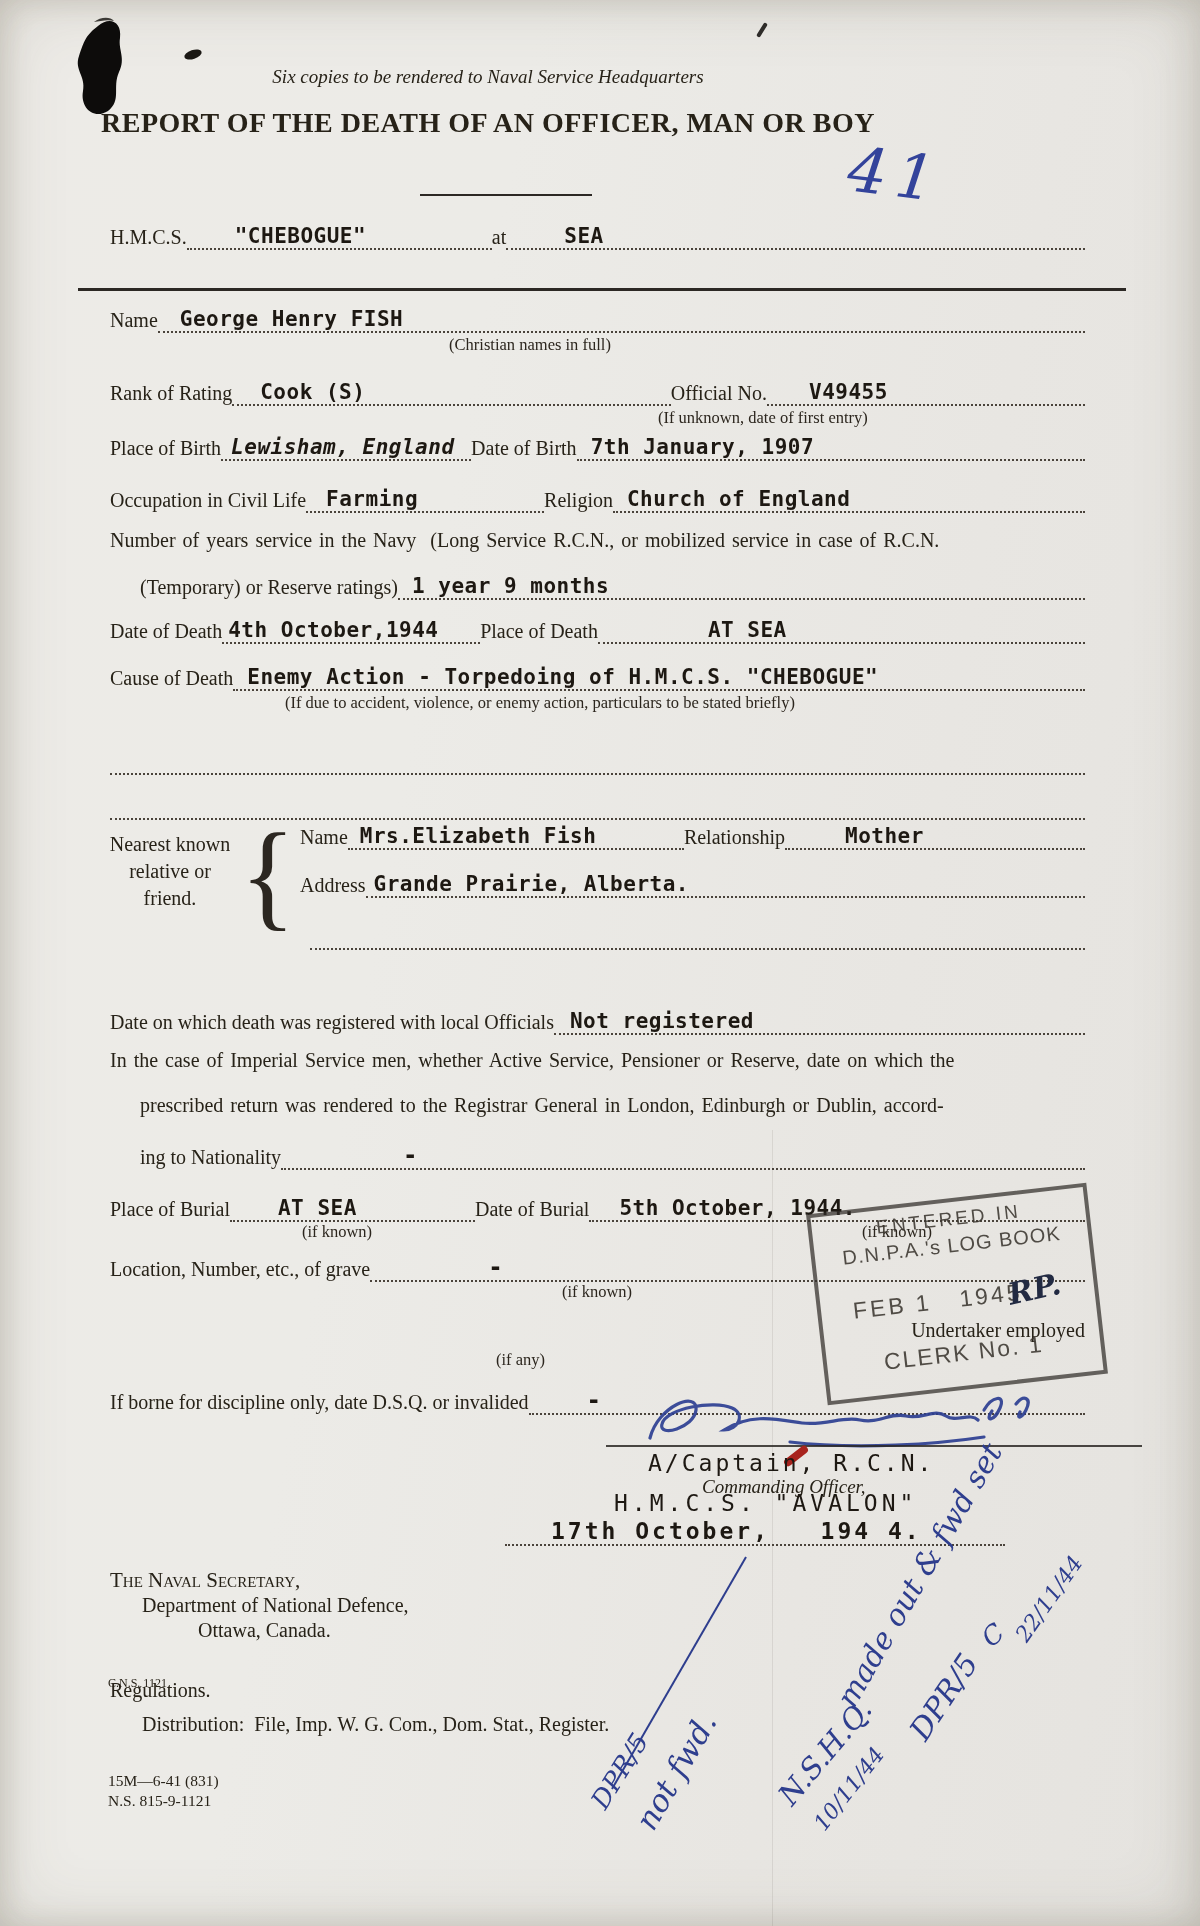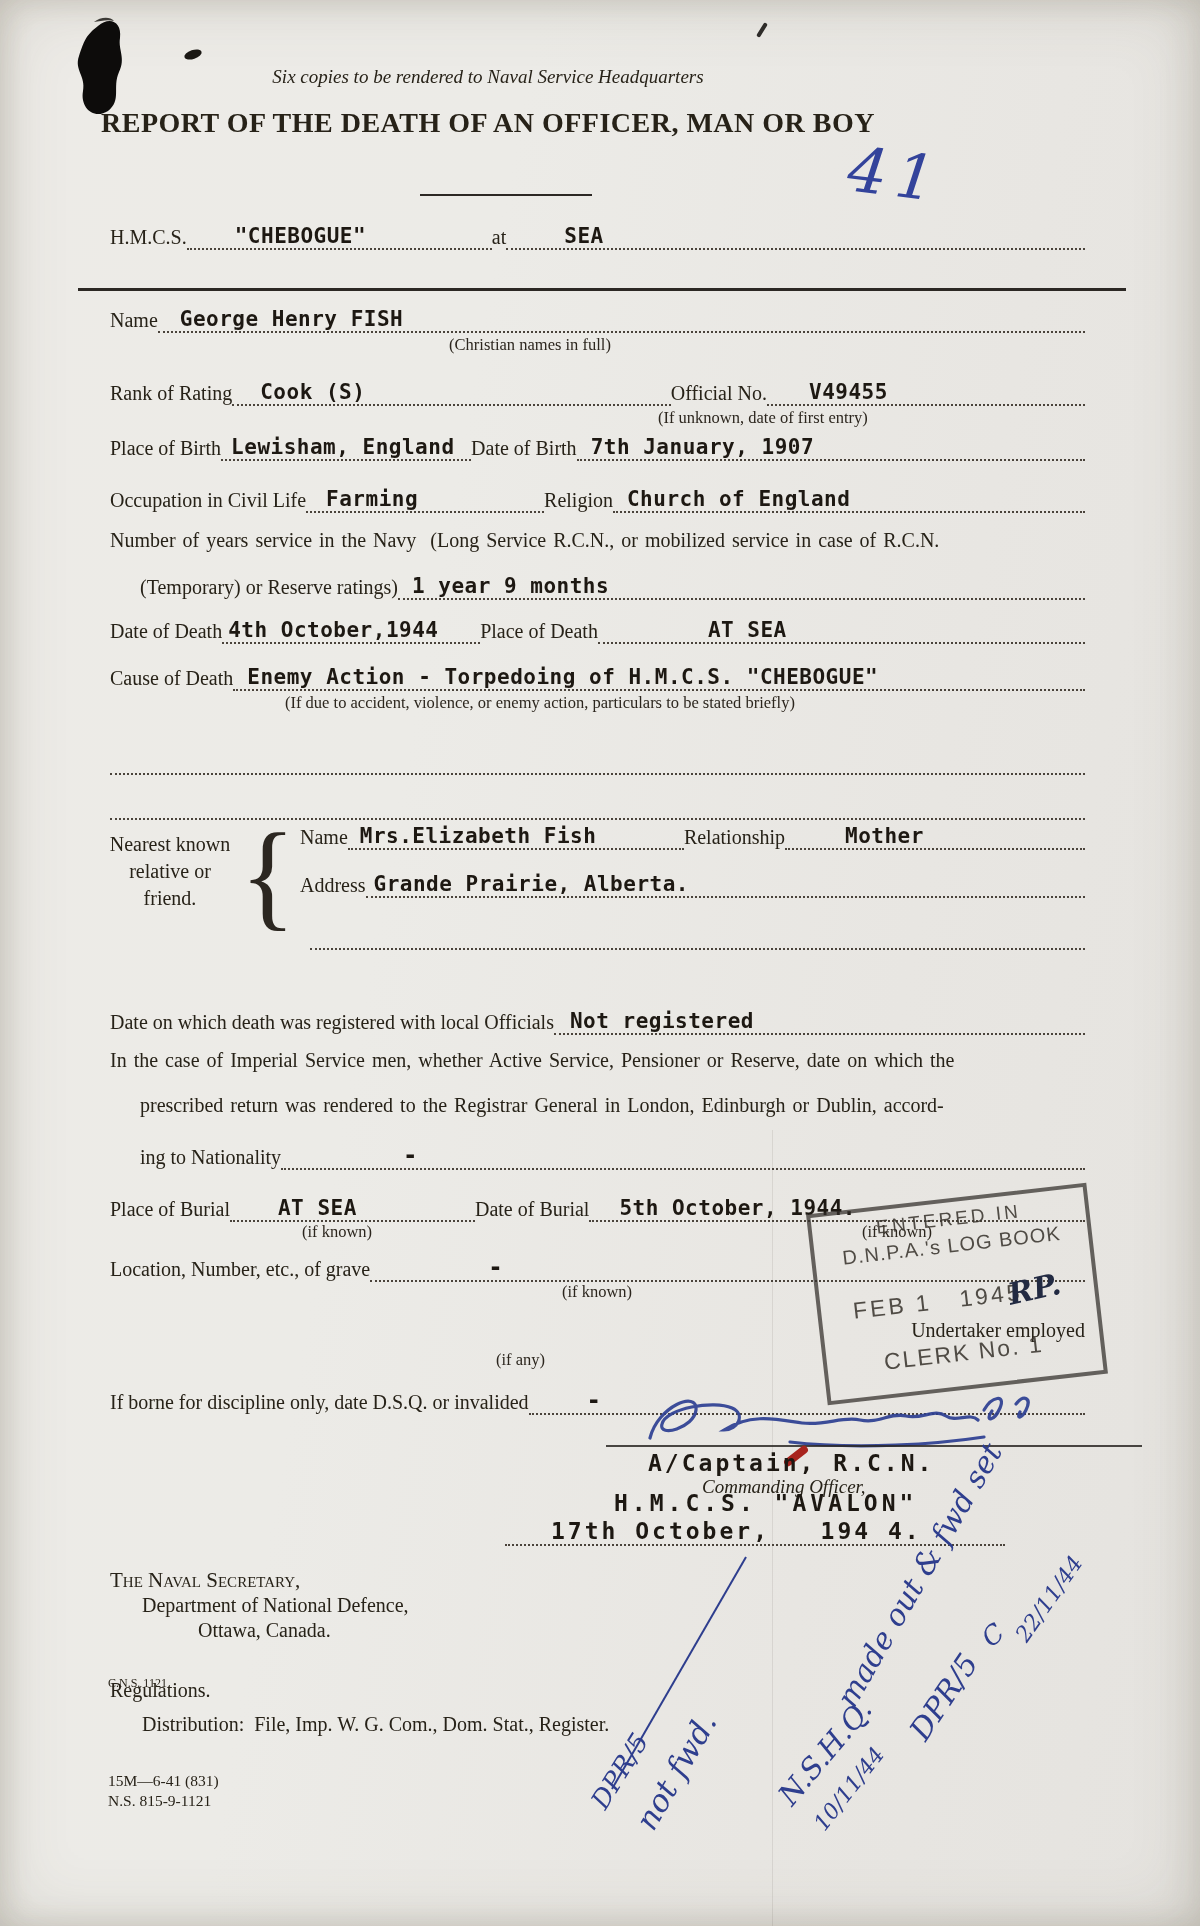--- a/index.html
+++ b/index.html
@@ -15,21 +15,21 @@
   .fill{flex:1 1 auto;border-bottom:2px dotted #4a433b;position:relative;height:100%;}
   .tv{position:absolute;bottom:1px;font-family:"DejaVu Sans Mono",monospace;font-weight:700;
       font-size:21px;color:#1d1812;white-space:pre;letter-spacing:.5px;line-height:1;}
   .hint{position:absolute;font-size:16.5px;color:#2c261e;white-space:pre;line-height:1;}
   .rule{position:absolute;background:#2c2824;}
   .hw{position:absolute;color:#2e3e8e;font-family:"DejaVu Serif",serif;font-style:italic;white-space:pre;line-height:1;}
   .stamp{position:absolute;left:816px;top:1198px;width:274px;height:184px;
          border:4px solid rgba(48,45,40,.72);transform:rotate(-6.5deg);
          font-family:"Liberation Sans",sans-serif;color:rgba(58,54,47,.88);}
   .stamp .sline{position:absolute;left:0;right:0;text-align:center;white-space:pre;line-height:1;}
-  .sig-typed{position:absolute;font-family:"DejaVu Sans Mono",monospace;font-weight:700;color:#1d1812;white-space:pre;line-height:1;}
+  .sig-typed{position:absolute;font-family:"DejaVu Sans Mono",monospace;font-weight:400;color:#1d1812;white-space:pre;line-height:1;}
   .smallcaps{font-variant:small-caps;}
   .crease{position:absolute;left:772px;top:1130px;width:1px;height:796px;background:rgba(70,60,45,.10);}
 </style>
 </head>
 <body>
 
 <div class="page">
 
   <svg style="position:absolute;left:64px;top:12px;" width="90" height="115" viewBox="0 0 90 115">
     <path d="M34,14 C46,4 58,10 56,26 C54,38 62,46 55,60 C48,76 58,88 44,99 C30,108 16,96 19,79 C22,64 10,58 15,44 C20,29 22,23 34,14 Z" fill="#0d0c0b"></path>
@@ -72,21 +72,21 @@
     </span>
     <span class="lbl">Official No.</span>
     <span class="fill" style="flex:0 0 318px;">
       <span class="tv" style="left:42px;">V49455</span>
     </span>
     <span class="hint" style="left:548px;top:34px;">(If unknown, date of first entry)</span>
   </div>
 
   <div class="row" style="top:431px;left:110px;right:115px;">
     <span class="lbl">Place of Birth</span>
-    <span class="fill" style="flex:0 0 250px;">
+    <span class="fill" style="flex:0 0 250px;font-style:italic;">
       <span class="tv" style="left:10px;">Lewisham, England</span>
     </span>
     <span class="lbl">Date of Birth</span>
     <span class="fill">
       <span class="tv" style="left:14px;">7th January, 1907</span>
     </span>
   </div>
 
   <div class="row" style="top:483px;left:110px;right:115px;">
     <span class="lbl">Occupation in Civil Life</span>

